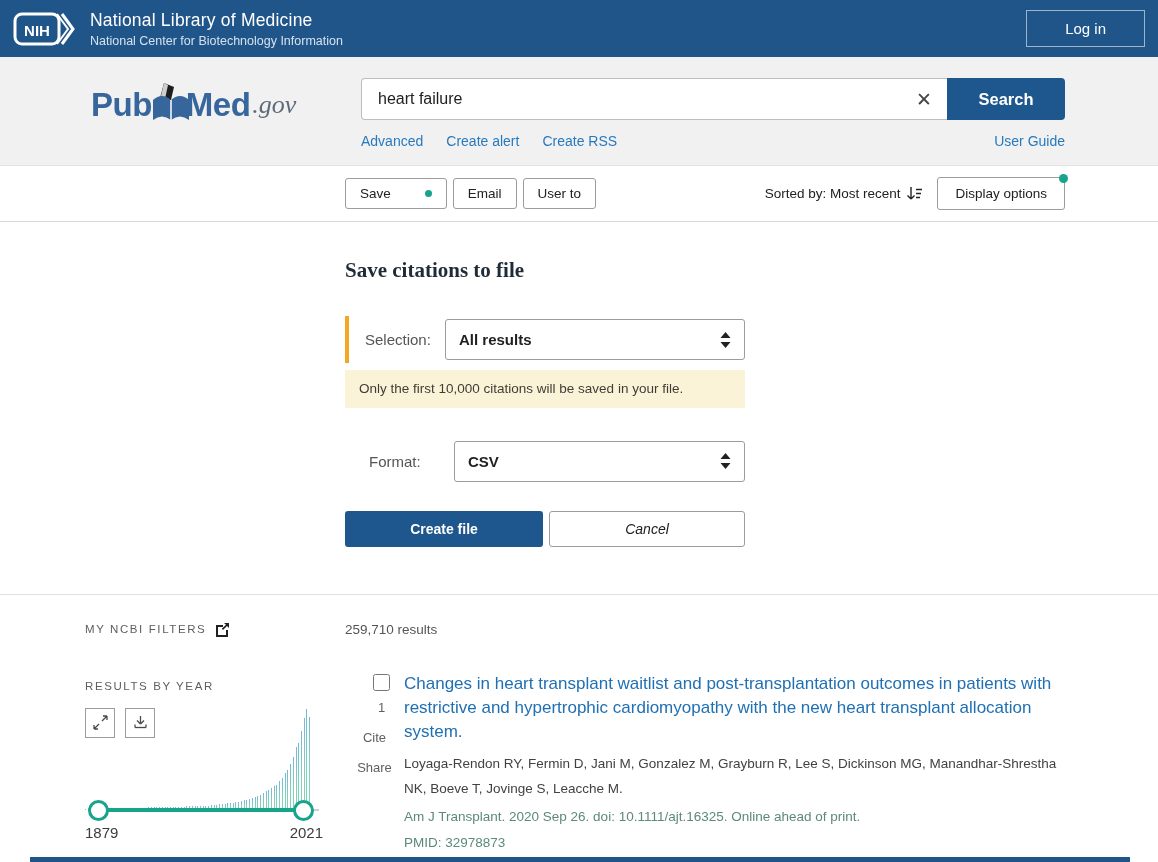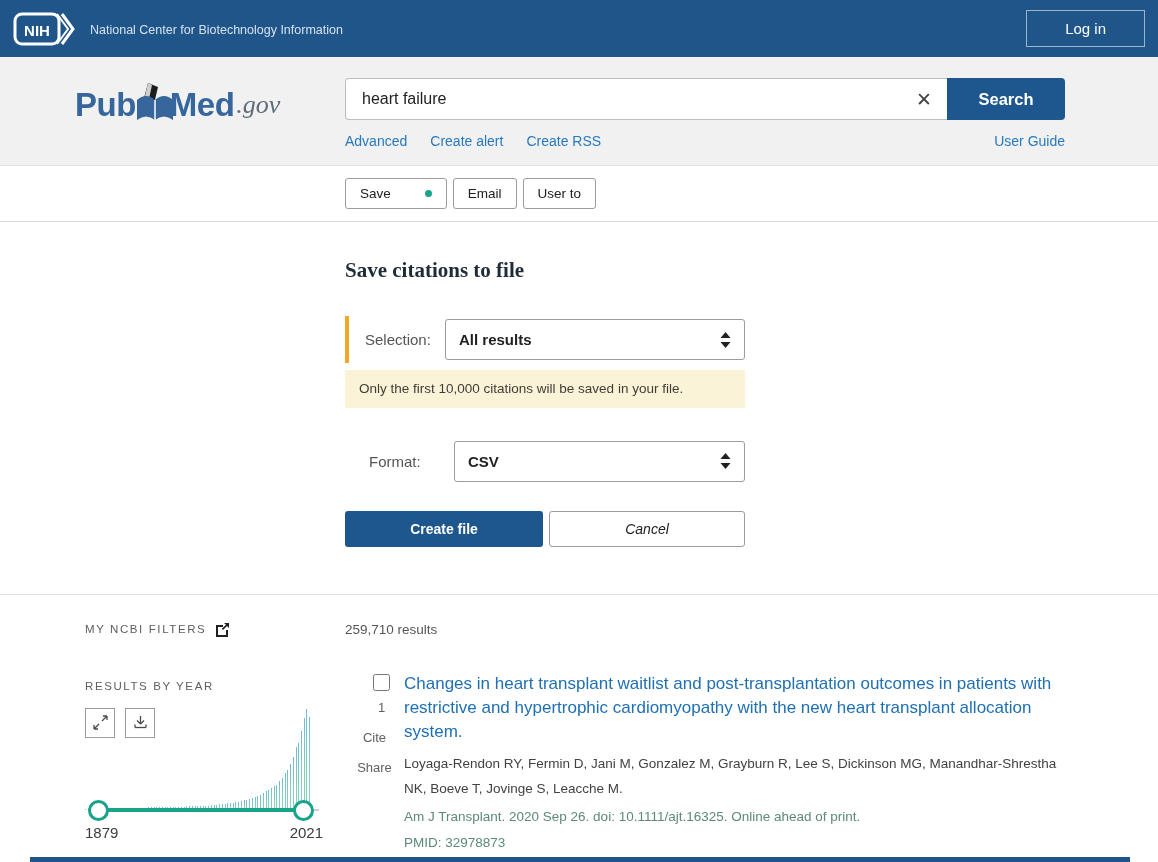--- a/index.html
+++ b/index.html
@@ -21,21 +21,21 @@
   .login-btn {
     background:transparent; border:1px solid #9db4cc; color:#fff;
     font-size:15px; padding:9px 38px; cursor:pointer; font-family:inherit;
   }
 
   
   .search-band {
     height:109px; background:#f1f1f1; border-bottom:1px solid #e3e3e3;
     display:flex; padding:21px 93px 0 75px;
   }
-  .pubmed-logo { width:270px; display:flex; align-items:flex-start; padding-top:8px; }
+  .pubmed-logo { width:270px; display:flex; align-items:flex-start; padding-top:8px;margin-left:16px; }
   .logo-pub, .logo-med { font-size:33px; font-weight:bold; color:#36669c; letter-spacing:-.5px; }
   .logo-book { margin:0 -6px 0 -2px; position:relative; top:-4px; }
   .logo-gov { font-family:"Liberation Serif", serif; font-style:italic; font-size:26px; color:#5d6b7a; margin-left:2px; position:relative; top:4px;}
   .search-col { flex:1; }
   .search-row { display:flex; height:42px; }
   .search-input-wrap {
     flex:1; display:flex; background:#fff; border:1px solid #bdbdbd; border-right:none;
     border-radius:4px 0 0 4px;
   }
   .search-input {
@@ -153,20 +153,21 @@
 <header class="nih-header">
   <div class="nih-logo">
     <svg width="64" height="40" viewBox="0 0 64 40">
       <rect x="2" y="5" width="44" height="30" rx="7" fill="none" stroke="#ffffff" stroke-width="3"></rect>
       <text x="24" y="26.5" text-anchor="middle" fill="#ffffff" font-size="15" font-weight="bold" font-family="Liberation Sans, sans-serif">NIH</text>
       <path d="M49 5 L60 20 L49 35" fill="none" stroke="#ffffff" stroke-width="3"></path>
       <path d="M44 5 L55 20 L44 35" fill="none" stroke="#ffffff" stroke-width="2"></path>
     </svg>
   </div>
   <div class="nih-titles">
+    <div class="nih-title">National Library of Medicine</div>
     <div class="nih-subtitle">National Center for Biotechnology Information</div>
   </div>
   <button class="login-btn">Log in</button>
 </header>
 
 <section class="search-band">
   <div class="pubmed-logo">
     <span class="logo-pub">Pub</span>
     <span class="logo-book">
       <svg width="42" height="44" viewBox="0 0 42 44">
@@ -196,20 +197,33 @@
   </div>
 </section>
 
 <section class="toolbar">
   <button class="tb-btn">
     <span>Save</span>
     <span class="teal-dot"></span>
   </button>
   <button class="tb-btn">Email</button>
   <button class="tb-btn">User to</button>
+  <div class="toolbar-right">
+    <span class="sorted-by">Sorted by: Most recent</span>
+    <span class="sort-icon">
+      <svg width="17" height="16" viewBox="0 0 17 16">
+        <path d="M5 1 V13 M5 13 L1.5 9.5 M5 13 L8.5 9.5" stroke="#212121" stroke-width="1.4" fill="none"></path>
+        <path d="M10 3.5 H16 M10 7.5 H15 M10 11.5 H14" stroke="#212121" stroke-width="1.4"></path>
+      </svg>
+    </span>
+    <button class="tb-btn display-btn">
+      <span>Display options</span>
+      <span class="display-dot"></span>
+    </button>
+  </div>
 </section>
 
 <section class="save-panel">
   <h2 class="save-title">Save citations to file</h2>
 
   <div class="selection-row">
     <span class="field-label">Selection:</span>
     <div class="select-box">
       <span>All results</span>
       <svg width="11" height="16" viewBox="0 0 11 16">

